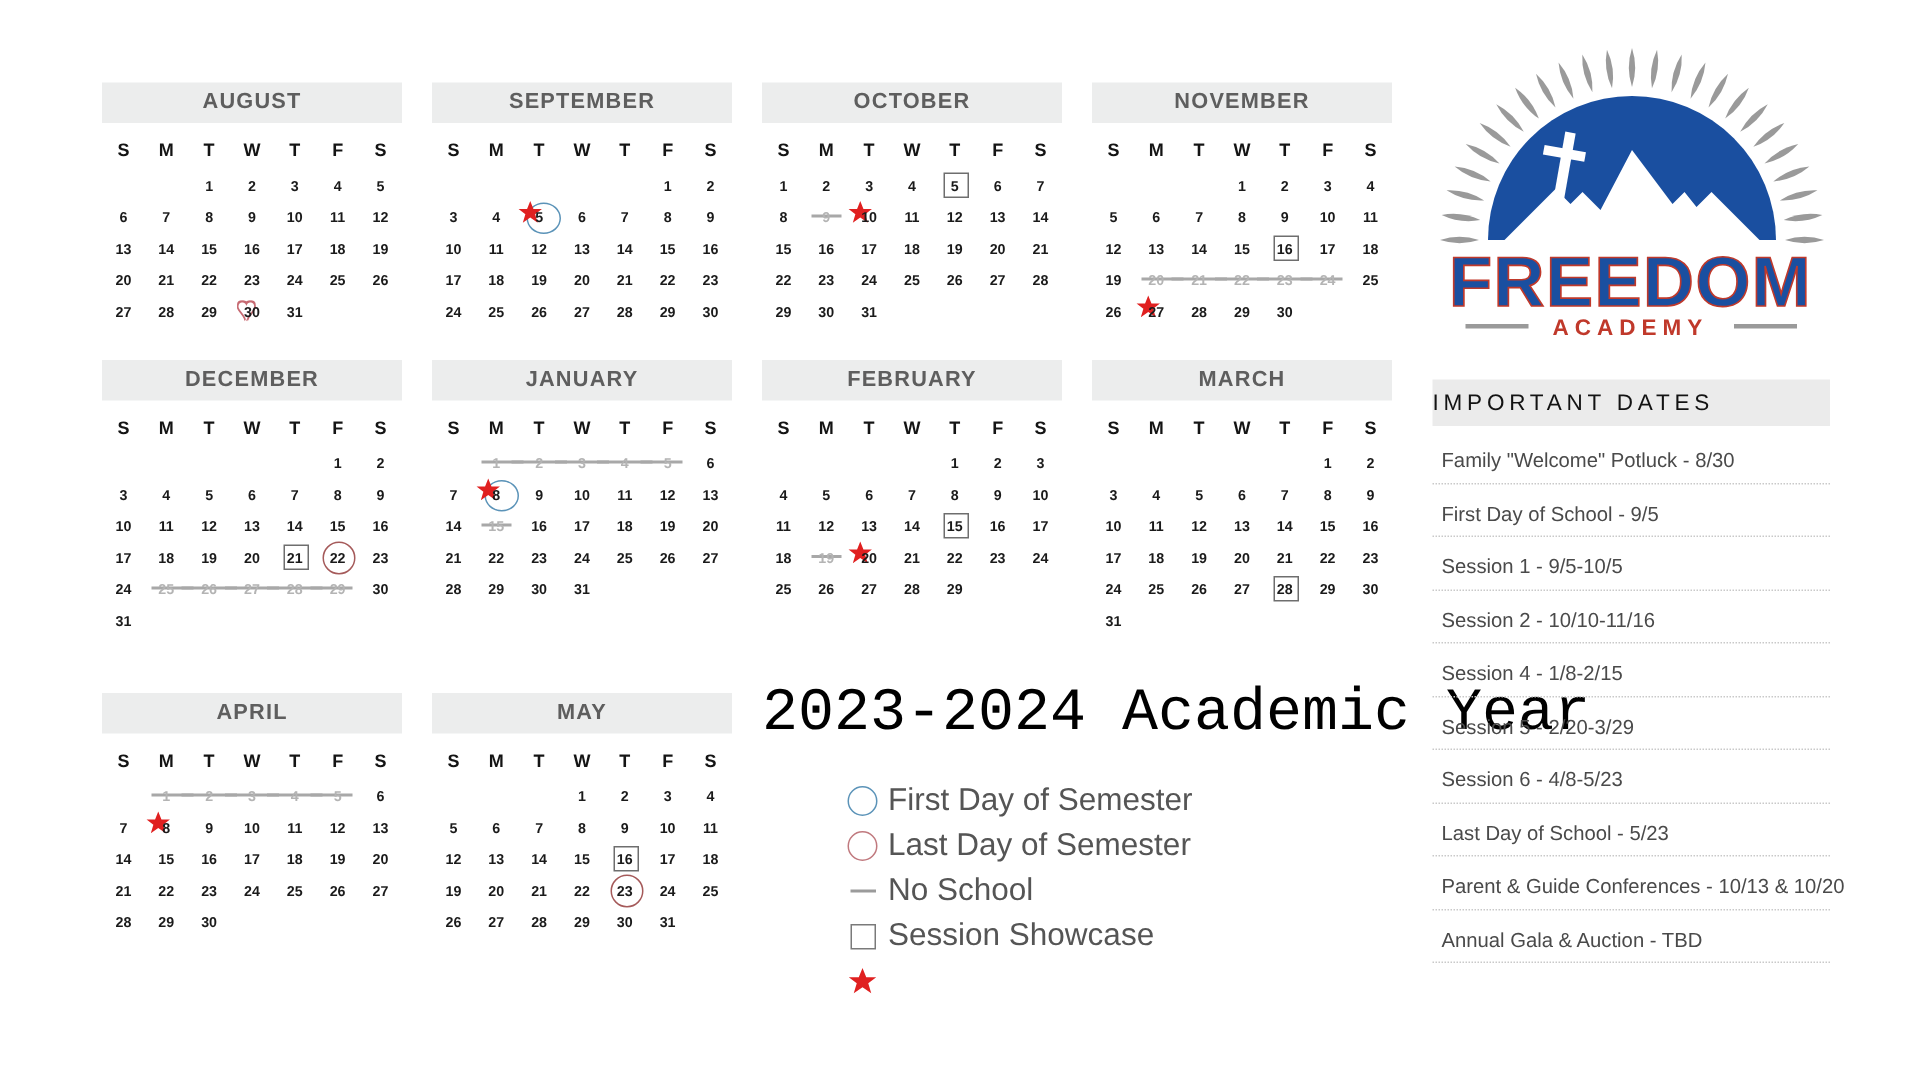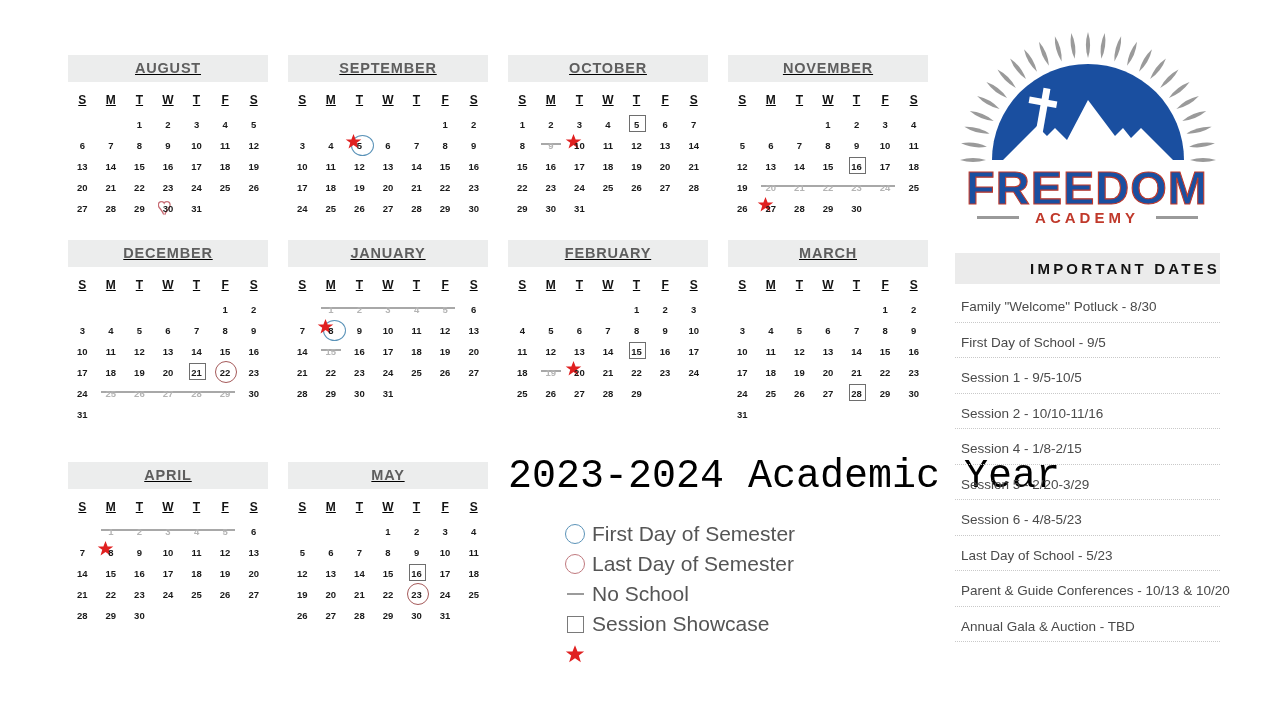--- a/index.html
+++ b/index.html
@@ -33,21 +33,20 @@
     gap: 0px;
   }
   .cal-row.r1 { height: 185px; }
   .cal-row.r2 { height: 222px; }
   .cal-row.r3 { height: 190px; }
 
   .month {
     width: 220px;
     box-sizing: border-box;
     padding: 0 10px 16px 10px;
-    text-decoration: underline;
   }
   .month.empty { visibility: hidden; }
 
   .month-title {
     background: #eceded;
     color: #5e5e5e;
     font-size: 14.5px;
     font-weight: bold;
     letter-spacing: 0.8px;
     text-align: center;
@@ -226,23 +225,23 @@
 
   .logo-wrap {
     position: relative;
     width: 265px;
     height: 225px;
   }
   .logo-svg { display: block; width: 265px; height: 225px; }
 
   .dates-header {
     background: #ebebeb;
-    text-align: right;
+    text-align: left;
     font-size: 15px;
-    font-weight: bold;
+    font-weight: normal;
     letter-spacing: 3.2px;
     color: #131313;
     padding: 7px 0 7px 0;
     margin-top: 20px;
     font-family: "Liberation Sans", sans-serif;
   }
 
   .dates-list { margin-top: 14px; }
   .date-item {
     font-size: 13.5px;

